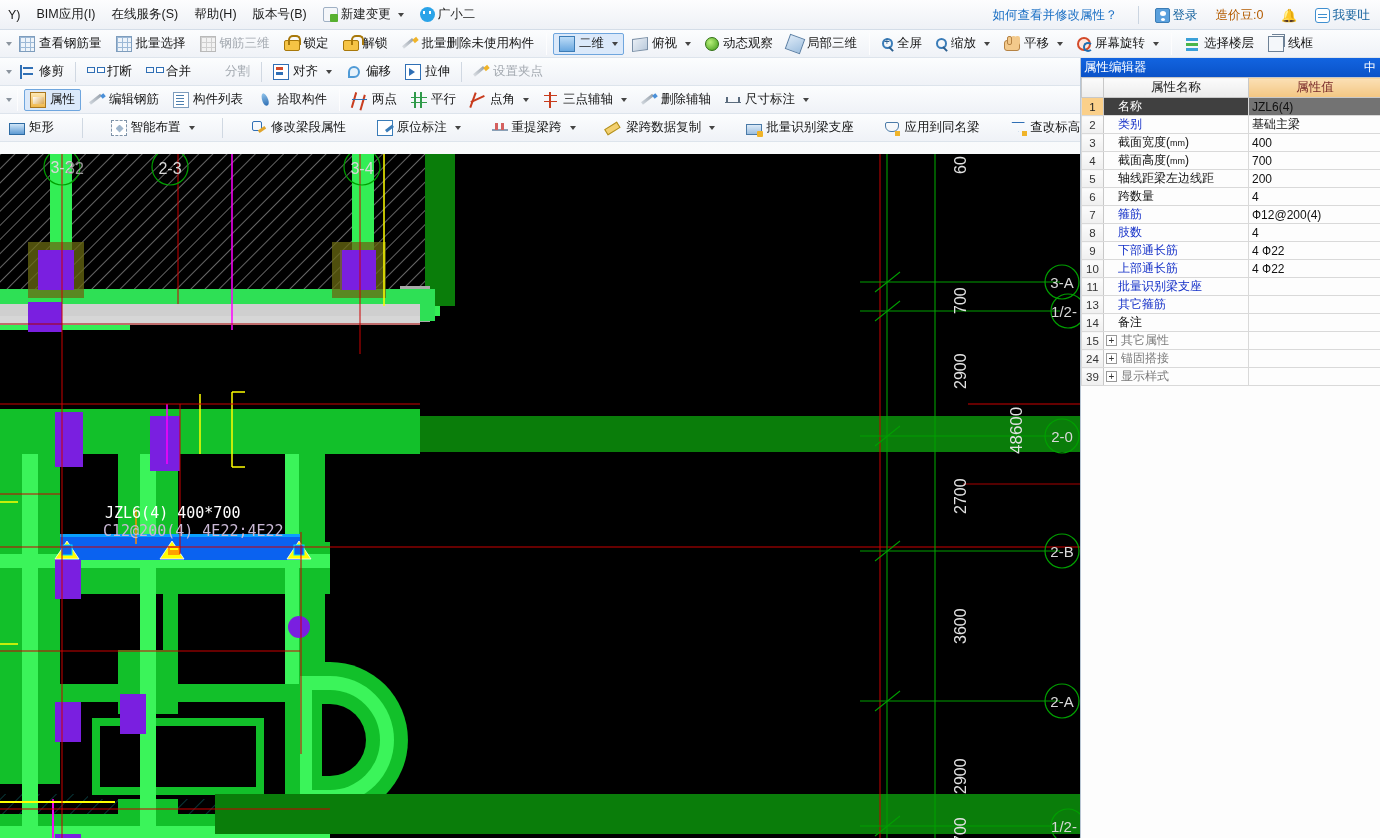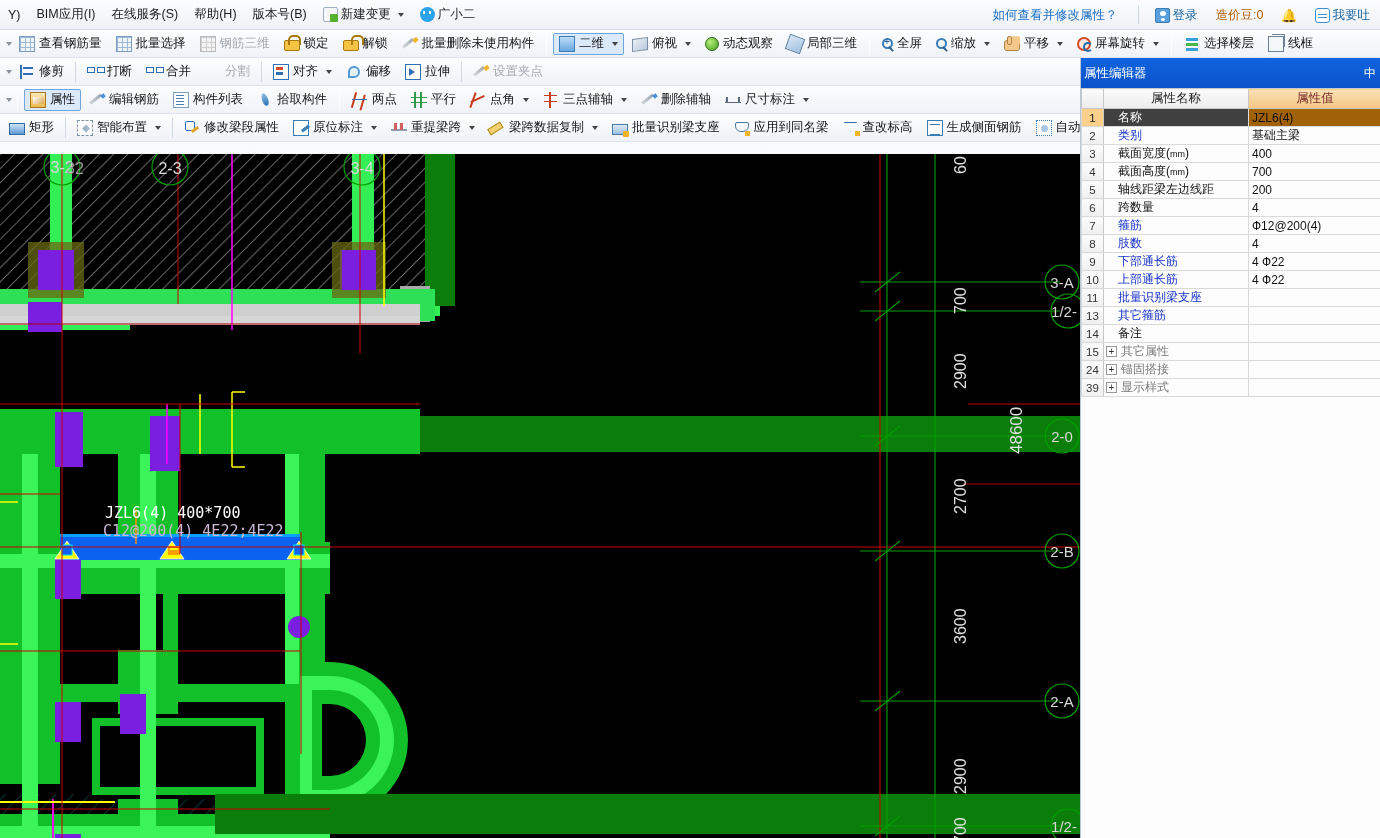--- a/index.html
+++ b/index.html
@@ -82,21 +82,21 @@
     position: absolute; left: 0; width: 1380px; height: 28px;
     background: linear-gradient(#fcfdfe, #eff2f7);
     border-bottom: 1px solid #dde4ec;
     display: flex; align-items: center;
     white-space: nowrap; font-size: 12.5px;
     padding-left: 2px;
   }
   .tb1 { top: 30px; }
   .tb2 { top: 58px; }
   .tb3 { top: 86px; }
-  .tb4 { top: 114px; }
+  .tb4 { top: 114px; justify-content: space-between; }
 
   .tbtn {
     display: inline-flex; align-items: center; gap: 4px;
     height: 22px; padding: 0 5px; margin: 0 1px;
     color: #141414; cursor: default; border: 1px solid transparent;
     border-radius: 2px;
   }
   .tbtn.disabled { color: #a3a9b0; }
   .tbtn.active { background:#dbe9fa; border:1px solid #6fa6de; }
   .tsep { width:1px; height:20px; background:#d0d8e2; margin:0 4px; flex:none; }
@@ -402,21 +402,21 @@
     background:#000; overflow:hidden;
   }
   #cad { display:block; }
 
   
   .panel {
     position:absolute; left:1080px; top:58px; width:300px; height:780px;
     background:#fdfdfd; border-left:1px solid #b9c6d4;
   }
   .panel-title {
-    height:30px; background:#0b57d0;
+    height:19px; background:#0b57d0;
     background:linear-gradient(#1264e0,#0a52c8);
     color:#fff; font-size:12.5px; line-height:19px;
     padding-left:3px; display:flex; align-items:center; justify-content:space-between;
   }
   .panel-title .pt-actions { display:flex; gap:6px; padding-right:4px; font-size:12px; }
   .grid {
     width:300px; border-collapse:collapse; table-layout:fixed;
     font-size:12px;
   }
   .grid col.c0 { width:22px; }
@@ -434,21 +434,21 @@
   .grid td {
     border:1px solid #d9d9d9; height:18px; padding:0 3px;
     color:#111; overflow:hidden; white-space:nowrap;
   }
   .grid td.idx {
     text-align:center; background:linear-gradient(#fcfcfc,#efefef);
     color:#333; border-right:1px solid #c8c8c8; font-size:11.5px;
   }
   .grid tr.sel td.idx { background:#fbd08a; color:#222; }
   .grid tr.sel td.name { background:#404040; color:#fff; }
-  .grid tr.sel td.val  { background:#a16207; }
+  .grid tr.sel td.val  { background:#737373; }
   td.name { padding-left:14px; }
   td.name.blue { color:#1430c8; }
   td.name.gray { color:#7b7b7b; }
   td.name.grp { padding-left:2px; }
   .expander {
     display:inline-block; width:11px;height:11px; line-height:9px;
     text-align:center; border:1px solid #9a9a9a; background:#fff;
     font-size:10px; color:#333; margin-right:4px; vertical-align:middle;
   }
   .sub { font-size:9px; vertical-align:baseline; }

